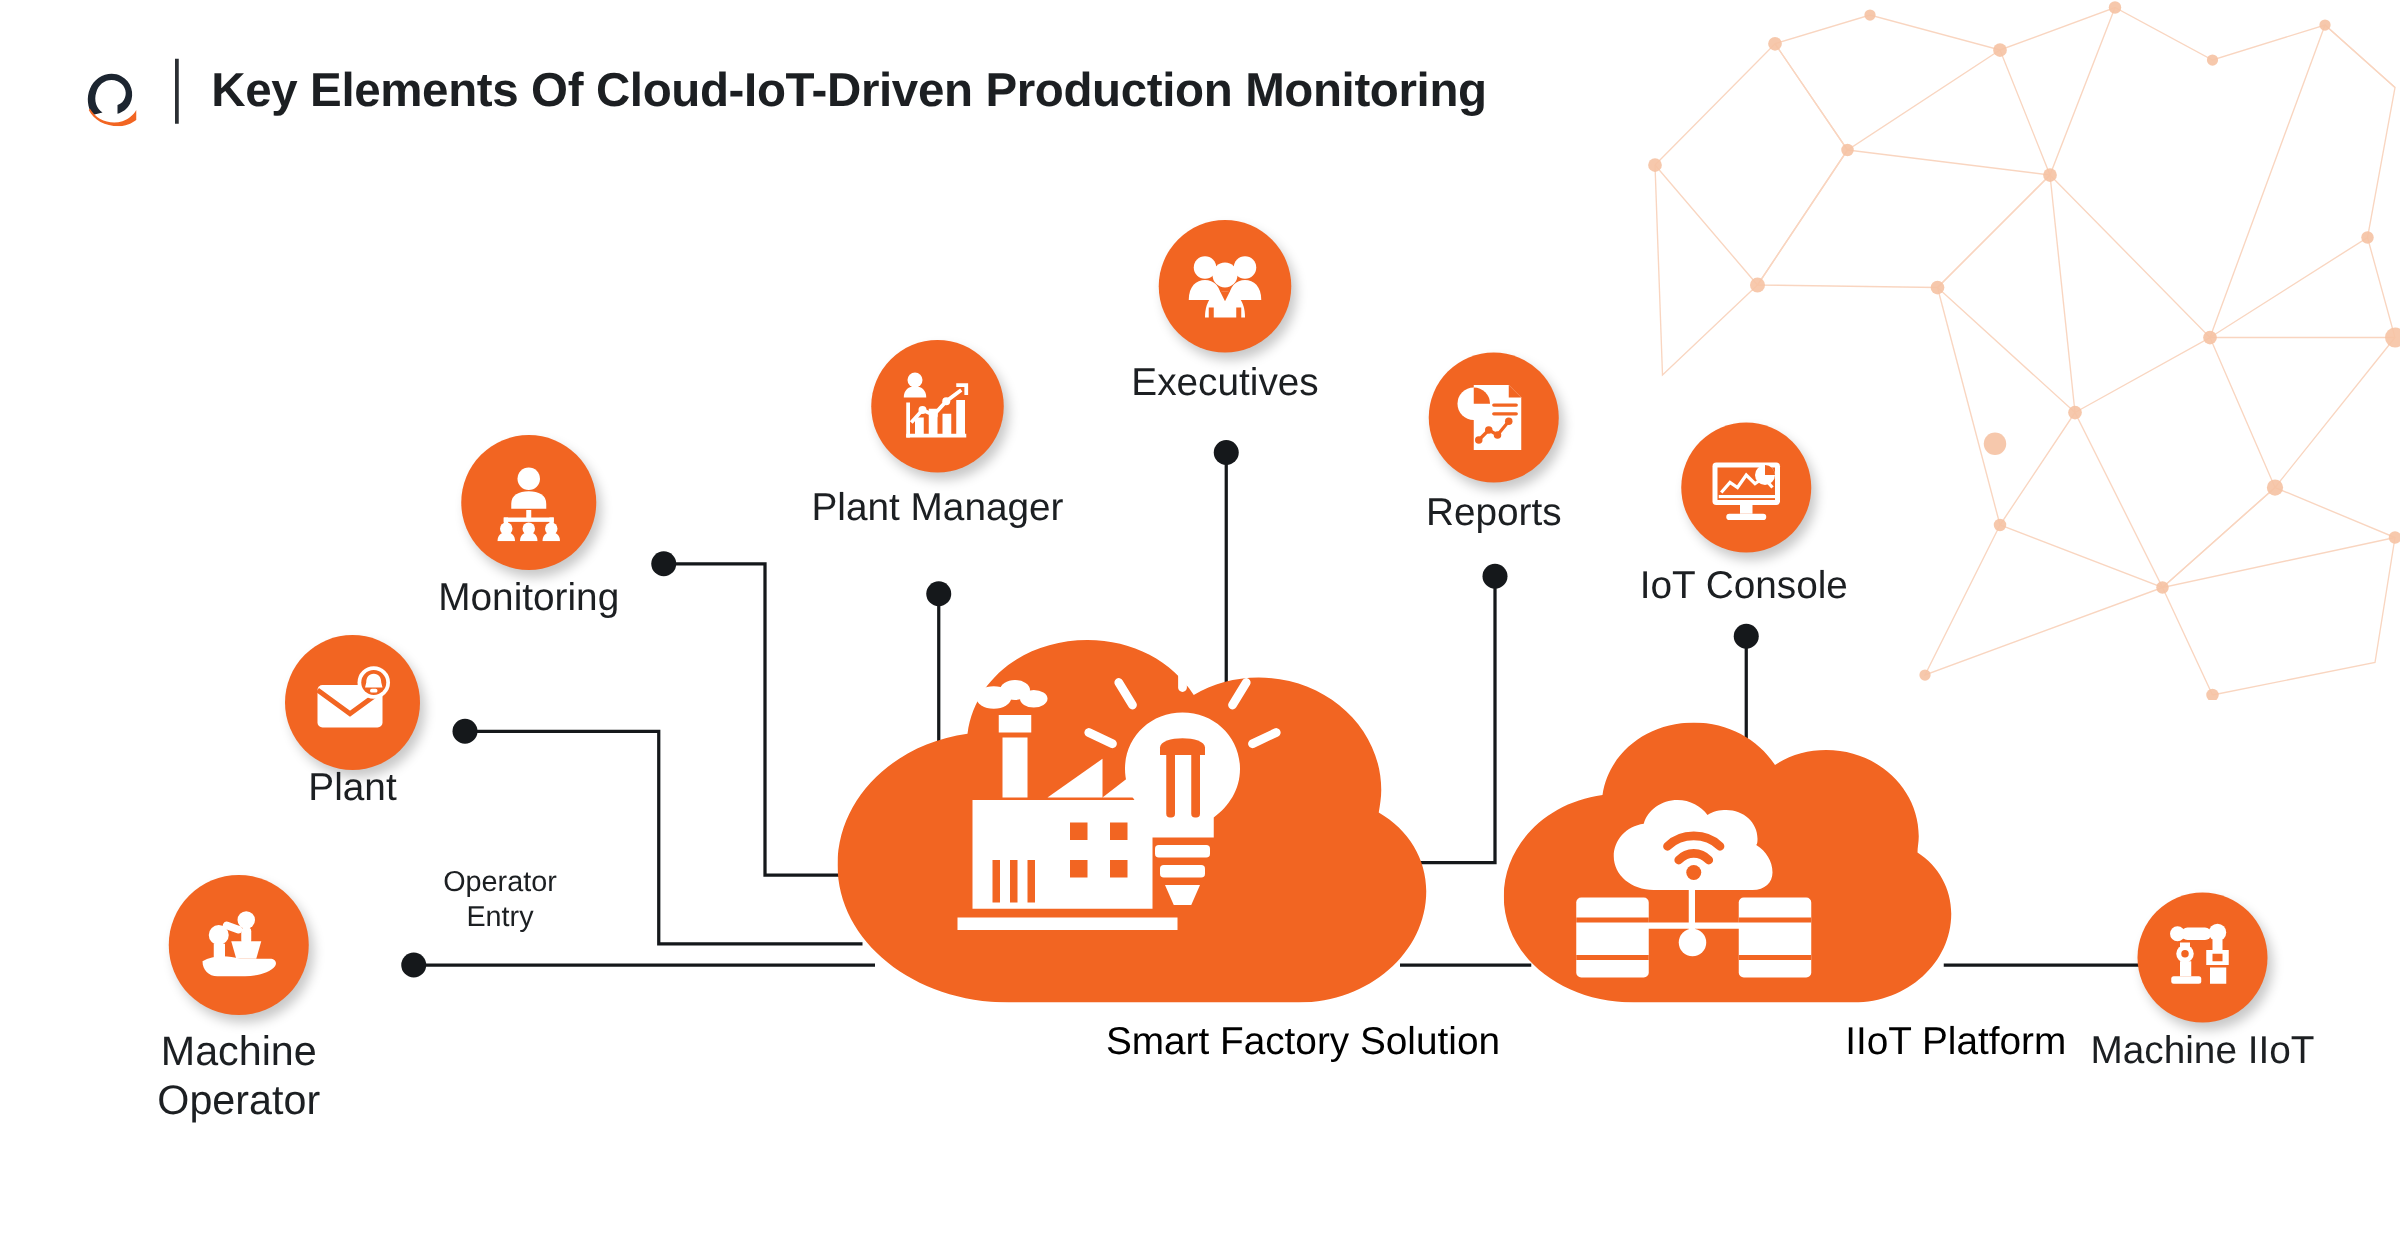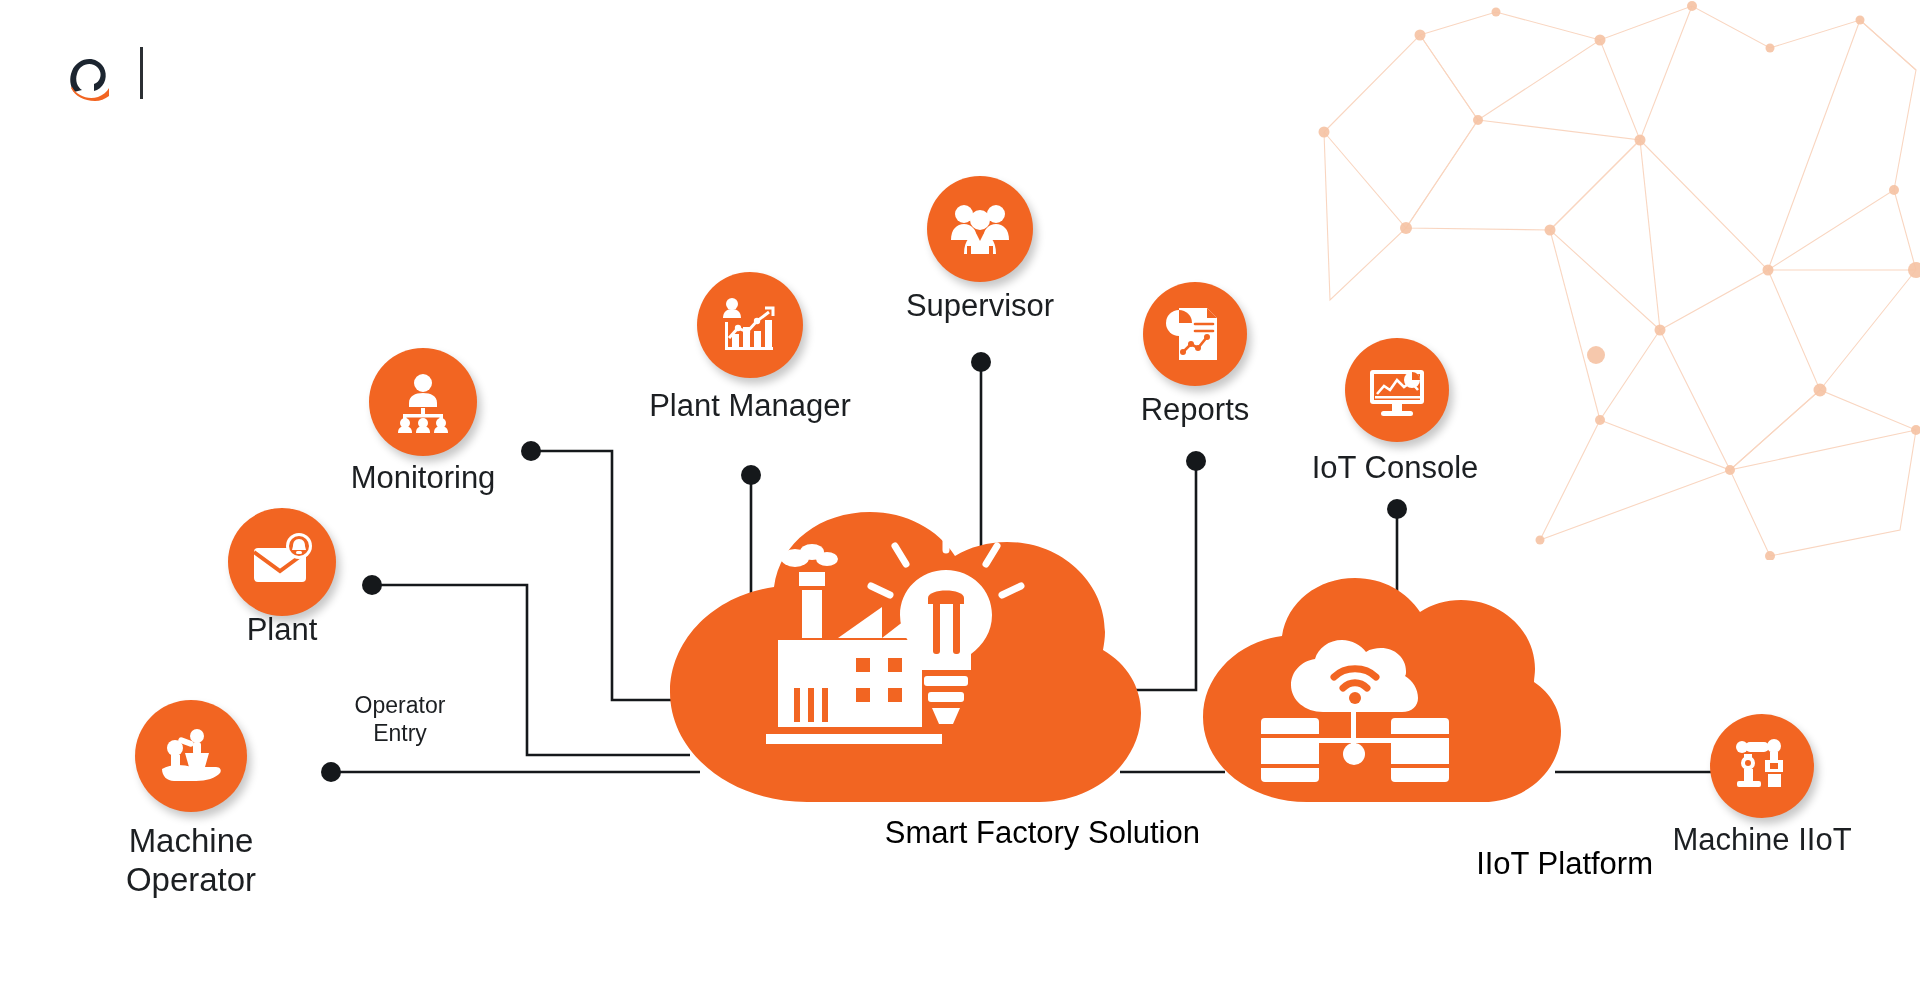--- a/index.html
+++ b/index.html
@@ -123,20 +123,21 @@
 <div id="header">
   <div id="logo-mark">
     <svg width="46" height="56" viewBox="0 0 46 56">
       <path d="M6 47 C2 41 1 33 4 26 C8 16 20 11 29 16 C37 20 40 30 36 38 C34 42 30 45 26 46
                L26 39 C29 38 31 36 32 33 C34 28 31 22 26 20 C19 17 11 21 9 29 C7 35 9 42 14 45 Z" fill="#1c2530"></path>
       <path d="M4 42 C9 51 20 55 30 52 C35 50 39 47 41 43 L41 51 C37 54 32 56 27 56
                C16 56 7 51 3 43 Z" fill="#F26522"></path>
     </svg>
   </div>
   <div id="divider-rule"></div>
+  <div id="page-title">Key Elements Of Cloud-IoT-Driven Production Monitoring</div>
 </div>
 
 <div id="diagram">
 
   <svg id="connectors" viewBox="0 0 1920 1008">
     <g stroke="#15181b" stroke-width="2.6" fill="none" stroke-linecap="butt">
 
       <path d="M531 451 H612 V700 H700"></path>
 
       <path d="M372 585 H527 V755 H690"></path>
@@ -251,21 +252,21 @@
           <rect x="58" y="186" width="58" height="4"></rect>
         </g>
 
         <rect x="188" y="140" width="58" height="64" rx="4"></rect>
         <g fill="#F26522">
           <rect x="188" y="156" width="58" height="4"></rect>
           <rect x="188" y="186" width="58" height="4"></rect>
         </g>
       </g>
     </svg>
-    <div class="cloud-label" style="left:1113px;top:815px;width:540px;margin-top:31px;">IIoT Platform</div>
+    <div class="cloud-label" style="left:1113px;top:815px;width:540px;">IIoT Platform</div>
   </div>
 
   <div class="node">
     <div class="icon-badge" style="left:135px;top:700px;width:112px;height:112px;">
       <svg width="66" height="66" viewBox="0 0 66 66">
         <g fill="#FFFFFF">
           <circle cx="39" cy="13" r="7"></circle>
           <rect x="35" y="19" width="8" height="13" rx="3"></rect>
           <path d="M27 30 H51 L47 44 H31 Z"></path>
           <circle cx="17" cy="25" r="8"></circle>
@@ -349,21 +350,21 @@
           <circle cx="47" cy="16" r="9"></circle>
           <path d="M34 42 C34 31 40 26 47 26 C54 26 60 31 60 42 Z"></path>
           <circle cx="31" cy="22" r="10"></circle>
           <path d="M15 56 C15 42 22 35 31 35 C40 35 47 42 47 56 Z"></path>
           <path d="M27 35 L31 43 L35 35" fill="#F26522"></path>
           <rect x="18" y="48" width="4" height="10" fill="#F26522"></rect>
           <rect x="40" y="48" width="4" height="10" fill="#F26522"></rect>
         </g>
       </svg>
     </div>
-    <div class="node-label" style="left:860px;top:288px;width:240px;font-size:31px;">Supervisor</div>
+    <div class="node-label" style="left:860px;top:288px;width:240px;font-size:31px;">Executives</div>
   </div>
 
   <div class="node">
     <div class="icon-badge" style="left:1143px;top:282px;width:104px;height:104px;">
       <svg width="60" height="60" viewBox="0 0 60 60">
         <g fill="#FFFFFF">
           <path d="M14 4 H42 L52 14 V56 H14 Z"></path>
           <path d="M42 4 L52 14 H42 Z" fill="#F26522"></path>
           <circle cx="14" cy="19" r="13" fill="#FFFFFF"></circle>
           <path d="M14 19 L14 6 A13 13 0 0 1 27 19 Z" fill="#F26522"></path>

